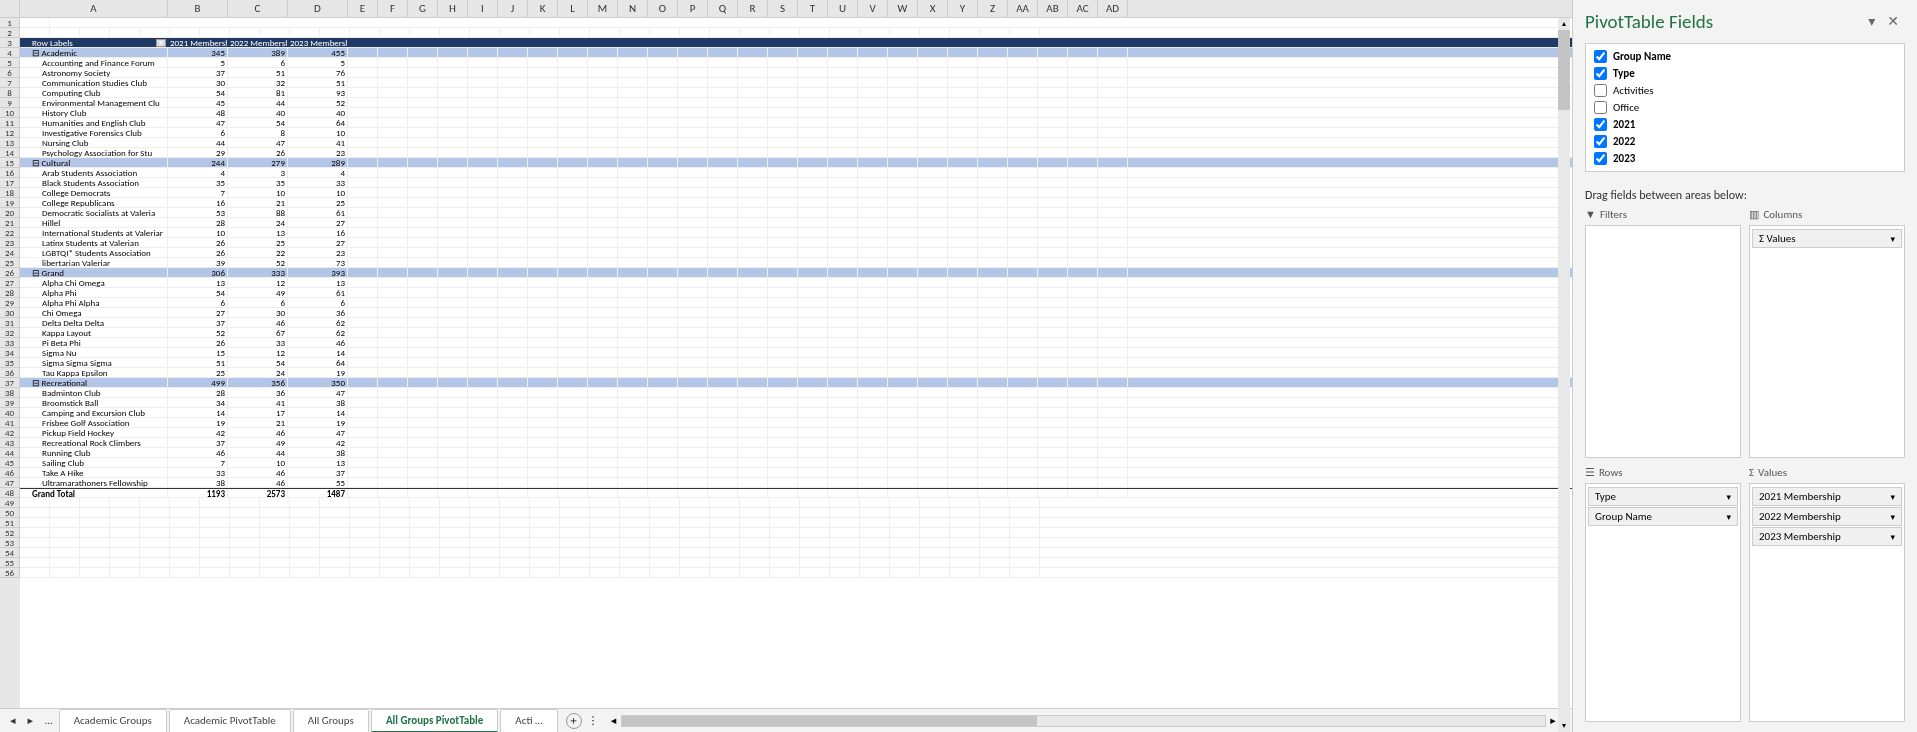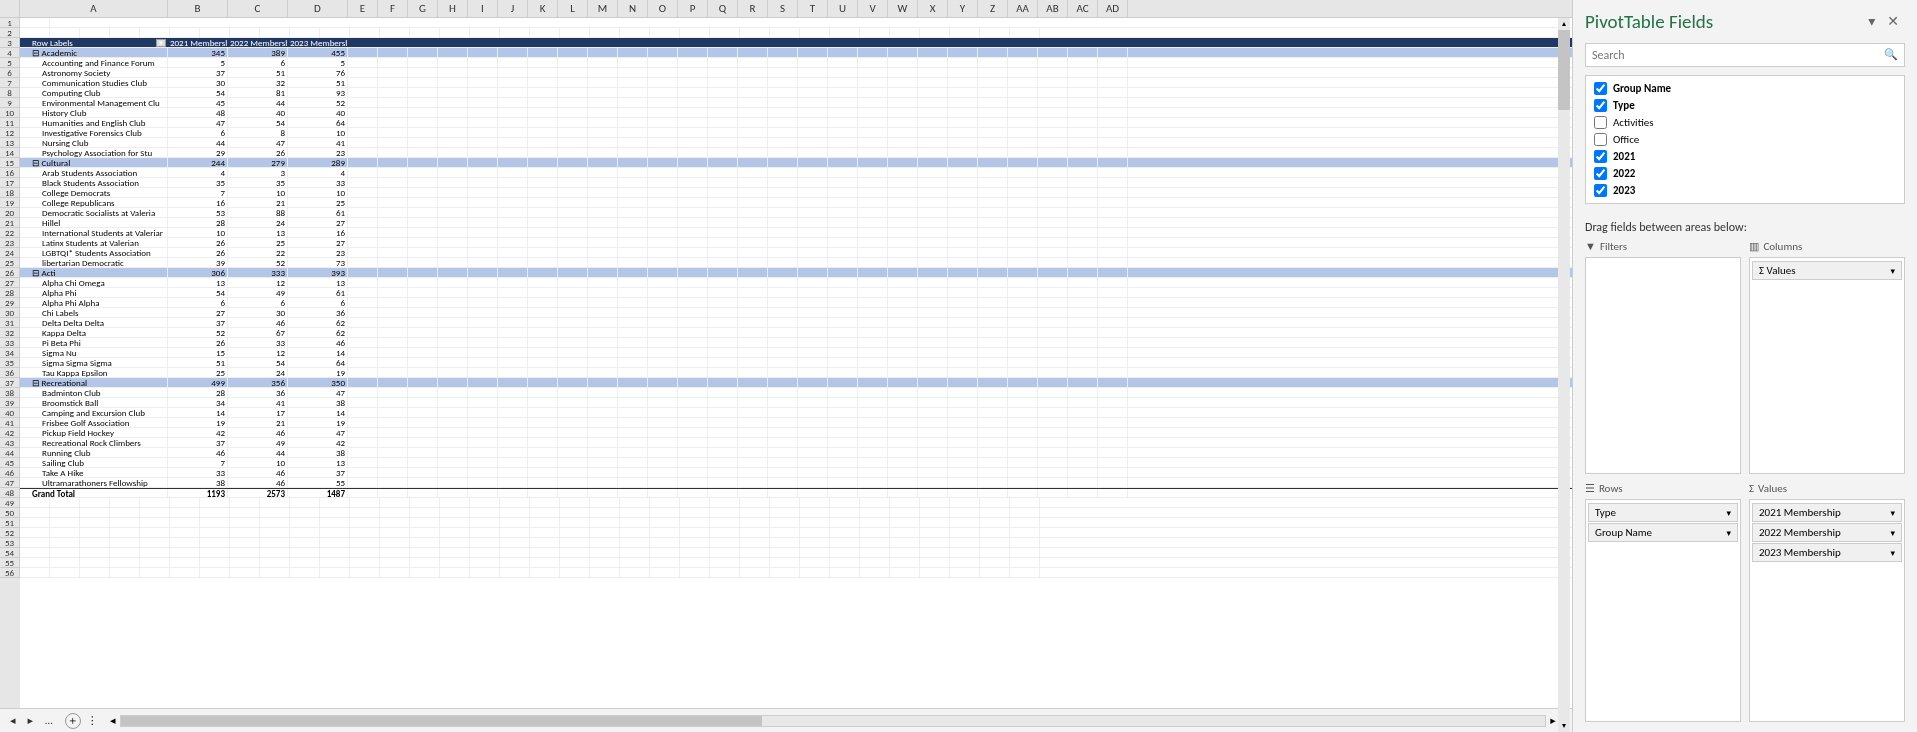--- a/index.html
+++ b/index.html
@@ -899,21 +899,21 @@
           <div class="cell colO" style="width: 30px;"></div>
           <div class="cell colO" style="width: 30px;"></div>
           <div class="cell colO" style="width: 30px;"></div>
           <div class="cell colO" style="width: 30px;"></div>
           <div class="cell colO" style="width: 30px;"></div>
           <div class="cell colO" style="width: 30px;"></div>
           <div class="cell colO" style="width: 30px;"></div>
           <div class="cell colO" style="width: 30px;"></div>
         </div>
         <div class="row ">
-          <div class="cell colA indent2" style="width: 148px;">libertarian Democratic</div>
+          <div class="cell colA indent2" style="width: 148px;">libertarian Valeriar</div>
           <div class="cell colN" style="width: 60px;">39</div>
           <div class="cell colN" style="width: 60px;">52</div>
           <div class="cell colN" style="width: 60px;">73</div>
           <div class="cell colO" style="width: 30px;"></div>
           <div class="cell colO" style="width: 30px;"></div>
           <div class="cell colO" style="width: 30px;"></div>
           <div class="cell colO" style="width: 30px;"></div>
           <div class="cell colO" style="width: 30px;"></div>
           <div class="cell colO" style="width: 30px;"></div>
           <div class="cell colO" style="width: 30px;"></div>
@@ -931,21 +931,21 @@
           <div class="cell colO" style="width: 30px;"></div>
           <div class="cell colO" style="width: 30px;"></div>
           <div class="cell colO" style="width: 30px;"></div>
           <div class="cell colO" style="width: 30px;"></div>
           <div class="cell colO" style="width: 30px;"></div>
           <div class="cell colO" style="width: 30px;"></div>
           <div class="cell colO" style="width: 30px;"></div>
           <div class="cell colO" style="width: 30px;"></div>
         </div>
         <div class="row grp">
-          <div class="cell colA indent1" style="width: 148px;">⊟ Acti</div>
+          <div class="cell colA indent1" style="width: 148px;">⊟ Grand</div>
           <div class="cell colN" style="width: 60px;">306</div>
           <div class="cell colN" style="width: 60px;">333</div>
           <div class="cell colN" style="width: 60px;">393</div>
           <div class="cell colO" style="width: 30px;"></div>
           <div class="cell colO" style="width: 30px;"></div>
           <div class="cell colO" style="width: 30px;"></div>
           <div class="cell colO" style="width: 30px;"></div>
           <div class="cell colO" style="width: 30px;"></div>
           <div class="cell colO" style="width: 30px;"></div>
           <div class="cell colO" style="width: 30px;"></div>
@@ -1059,21 +1059,21 @@
           <div class="cell colO" style="width: 30px;"></div>
           <div class="cell colO" style="width: 30px;"></div>
           <div class="cell colO" style="width: 30px;"></div>
           <div class="cell colO" style="width: 30px;"></div>
           <div class="cell colO" style="width: 30px;"></div>
           <div class="cell colO" style="width: 30px;"></div>
           <div class="cell colO" style="width: 30px;"></div>
           <div class="cell colO" style="width: 30px;"></div>
         </div>
         <div class="row ">
-          <div class="cell colA indent2" style="width: 148px;">Chi Labels</div>
+          <div class="cell colA indent2" style="width: 148px;">Chi Omega</div>
           <div class="cell colN" style="width: 60px;">27</div>
           <div class="cell colN" style="width: 60px;">30</div>
           <div class="cell colN" style="width: 60px;">36</div>
           <div class="cell colO" style="width: 30px;"></div>
           <div class="cell colO" style="width: 30px;"></div>
           <div class="cell colO" style="width: 30px;"></div>
           <div class="cell colO" style="width: 30px;"></div>
           <div class="cell colO" style="width: 30px;"></div>
           <div class="cell colO" style="width: 30px;"></div>
           <div class="cell colO" style="width: 30px;"></div>
@@ -1123,21 +1123,21 @@
           <div class="cell colO" style="width: 30px;"></div>
           <div class="cell colO" style="width: 30px;"></div>
           <div class="cell colO" style="width: 30px;"></div>
           <div class="cell colO" style="width: 30px;"></div>
           <div class="cell colO" style="width: 30px;"></div>
           <div class="cell colO" style="width: 30px;"></div>
           <div class="cell colO" style="width: 30px;"></div>
           <div class="cell colO" style="width: 30px;"></div>
         </div>
         <div class="row ">
-          <div class="cell colA indent2" style="width: 148px;">Kappa Delta</div>
+          <div class="cell colA indent2" style="width: 148px;">Kappa Layout</div>
           <div class="cell colN" style="width: 60px;">52</div>
           <div class="cell colN" style="width: 60px;">67</div>
           <div class="cell colN" style="width: 60px;">62</div>
           <div class="cell colO" style="width: 30px;"></div>
           <div class="cell colO" style="width: 30px;"></div>
           <div class="cell colO" style="width: 30px;"></div>
           <div class="cell colO" style="width: 30px;"></div>
           <div class="cell colO" style="width: 30px;"></div>
           <div class="cell colO" style="width: 30px;"></div>
           <div class="cell colO" style="width: 30px;"></div>
@@ -1967,42 +1967,45 @@
     <div class="vscroll-btn">▴</div>
     <div class="vscroll-track">
         <div class="vscroll-thumb"></div>
       </div>
     <div class="vscroll-btn">▾</div>
   </div>
   <div class="tabs">
     <span class="tab-nav">◂</span>
     <span class="tab-nav">▸</span>
     <span class="tab-nav">…</span>
+    <div id="tabs" style="display:flex">
+        <div class="tab">Academic Groups</div>
+        <div class="tab">Academic PivotTable</div>
+        <div class="tab">All Groups</div>
+        <div class="tab active">All Groups PivotTable</div>
+        <div class="tab">Acti …</div>
+      </div>
     <span class="tab-add">＋</span>
     <span style="width:6px"></span>
     <span>⋮</span>
     <div class="hscroll">
       <span class="hscroll-btn">◂</span>
       <div class="hscroll-track">
           <div class="hscroll-thumb"></div>
         </div>
       <span class="hscroll-btn">▸</span>
     </div>
   </div>
 </div>
 
 <div class="pane">
   <div class="pane-hdr">
     <div class="pane-title">PivotTable Fields</div>
     <span class="icon-btn">▾</span>
     <span class="icon-btn">✕</span>
-  </div>
-  <div class="search">
-    <input placeholder="Search" style="">
-    <span class="search-ico">🔍</span>
   </div>
   <div class="fields" id="fieldlist">
       <div class="field checked">
         <input type="checkbox" checked="" style="">
         <span>Group Name</span>
       </div>
       <div class="field checked">
         <input type="checkbox" checked="" style="">
         <span>Type</span>
       </div>

